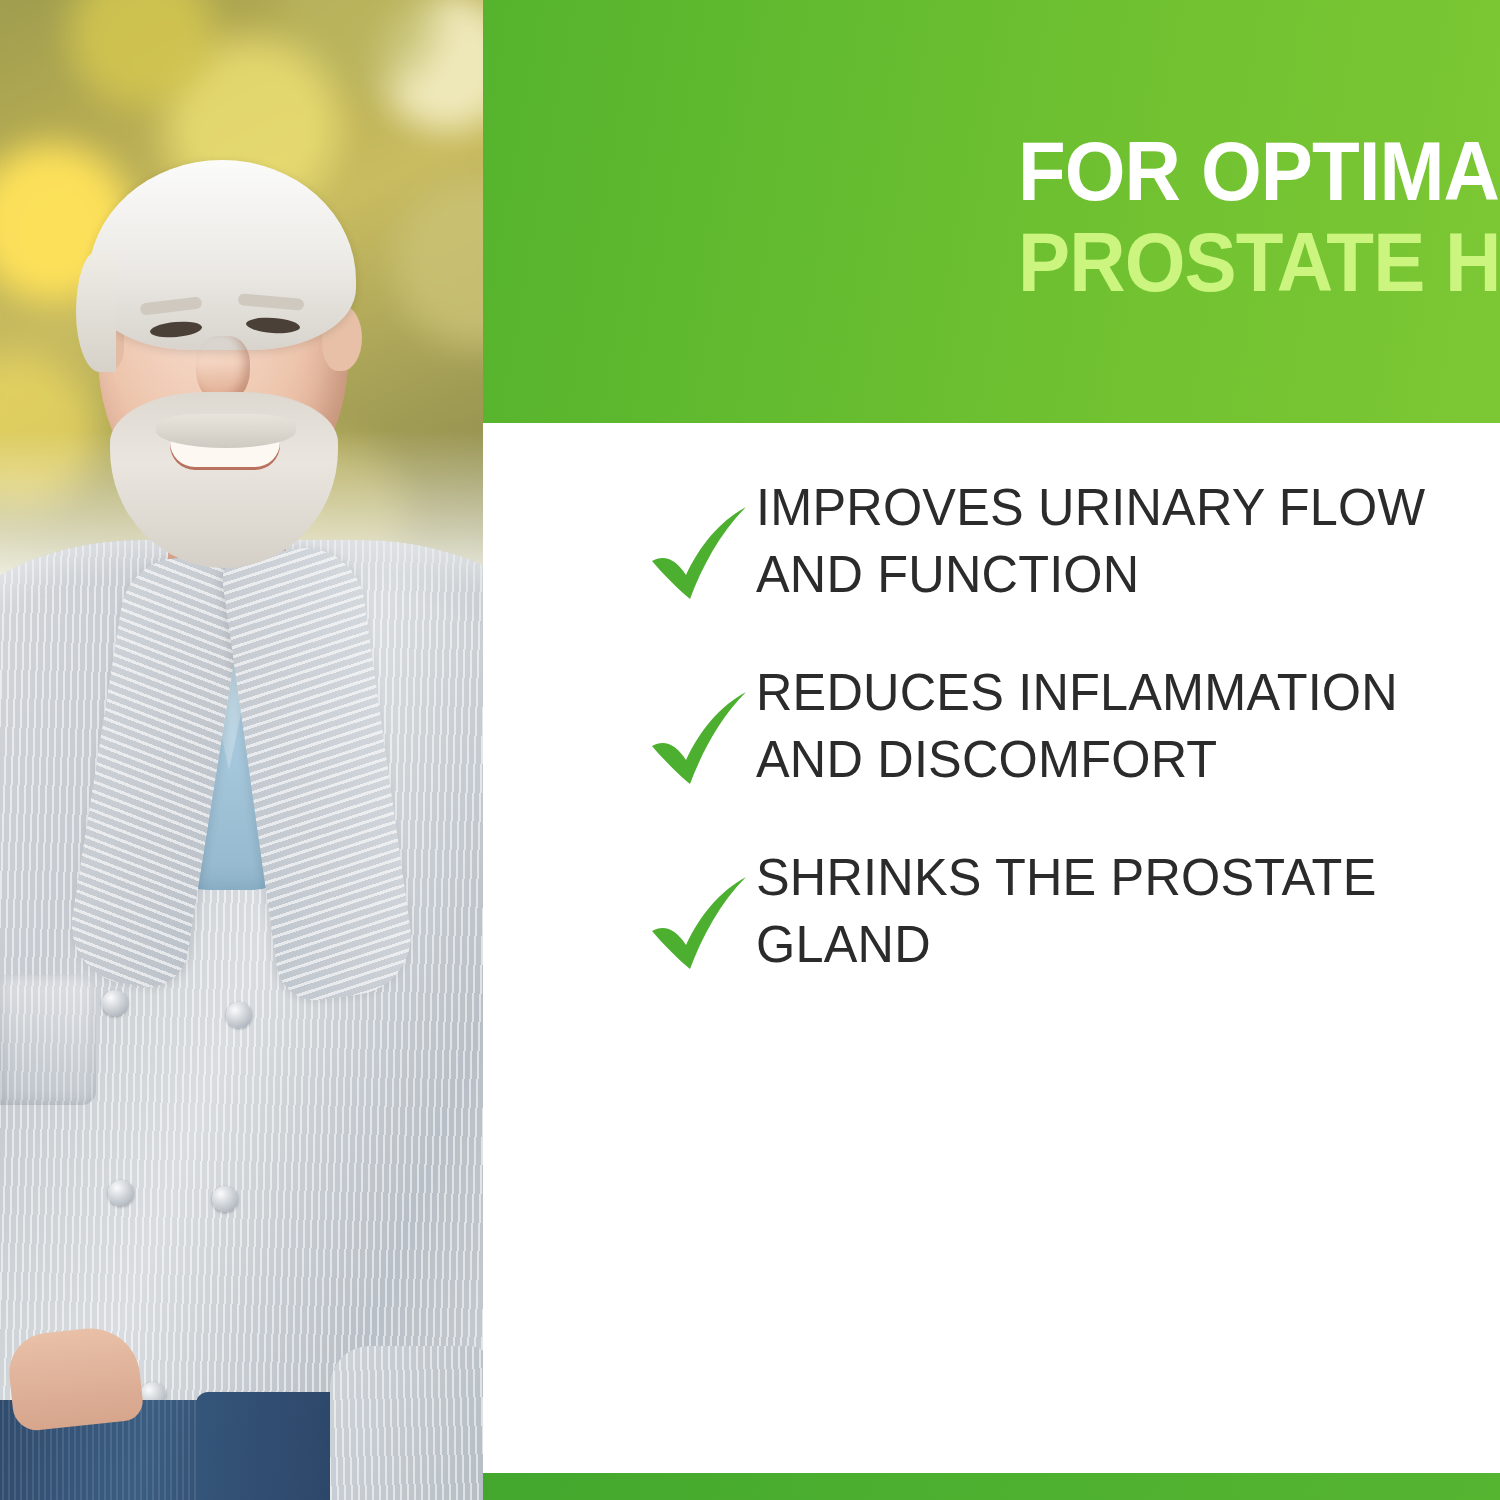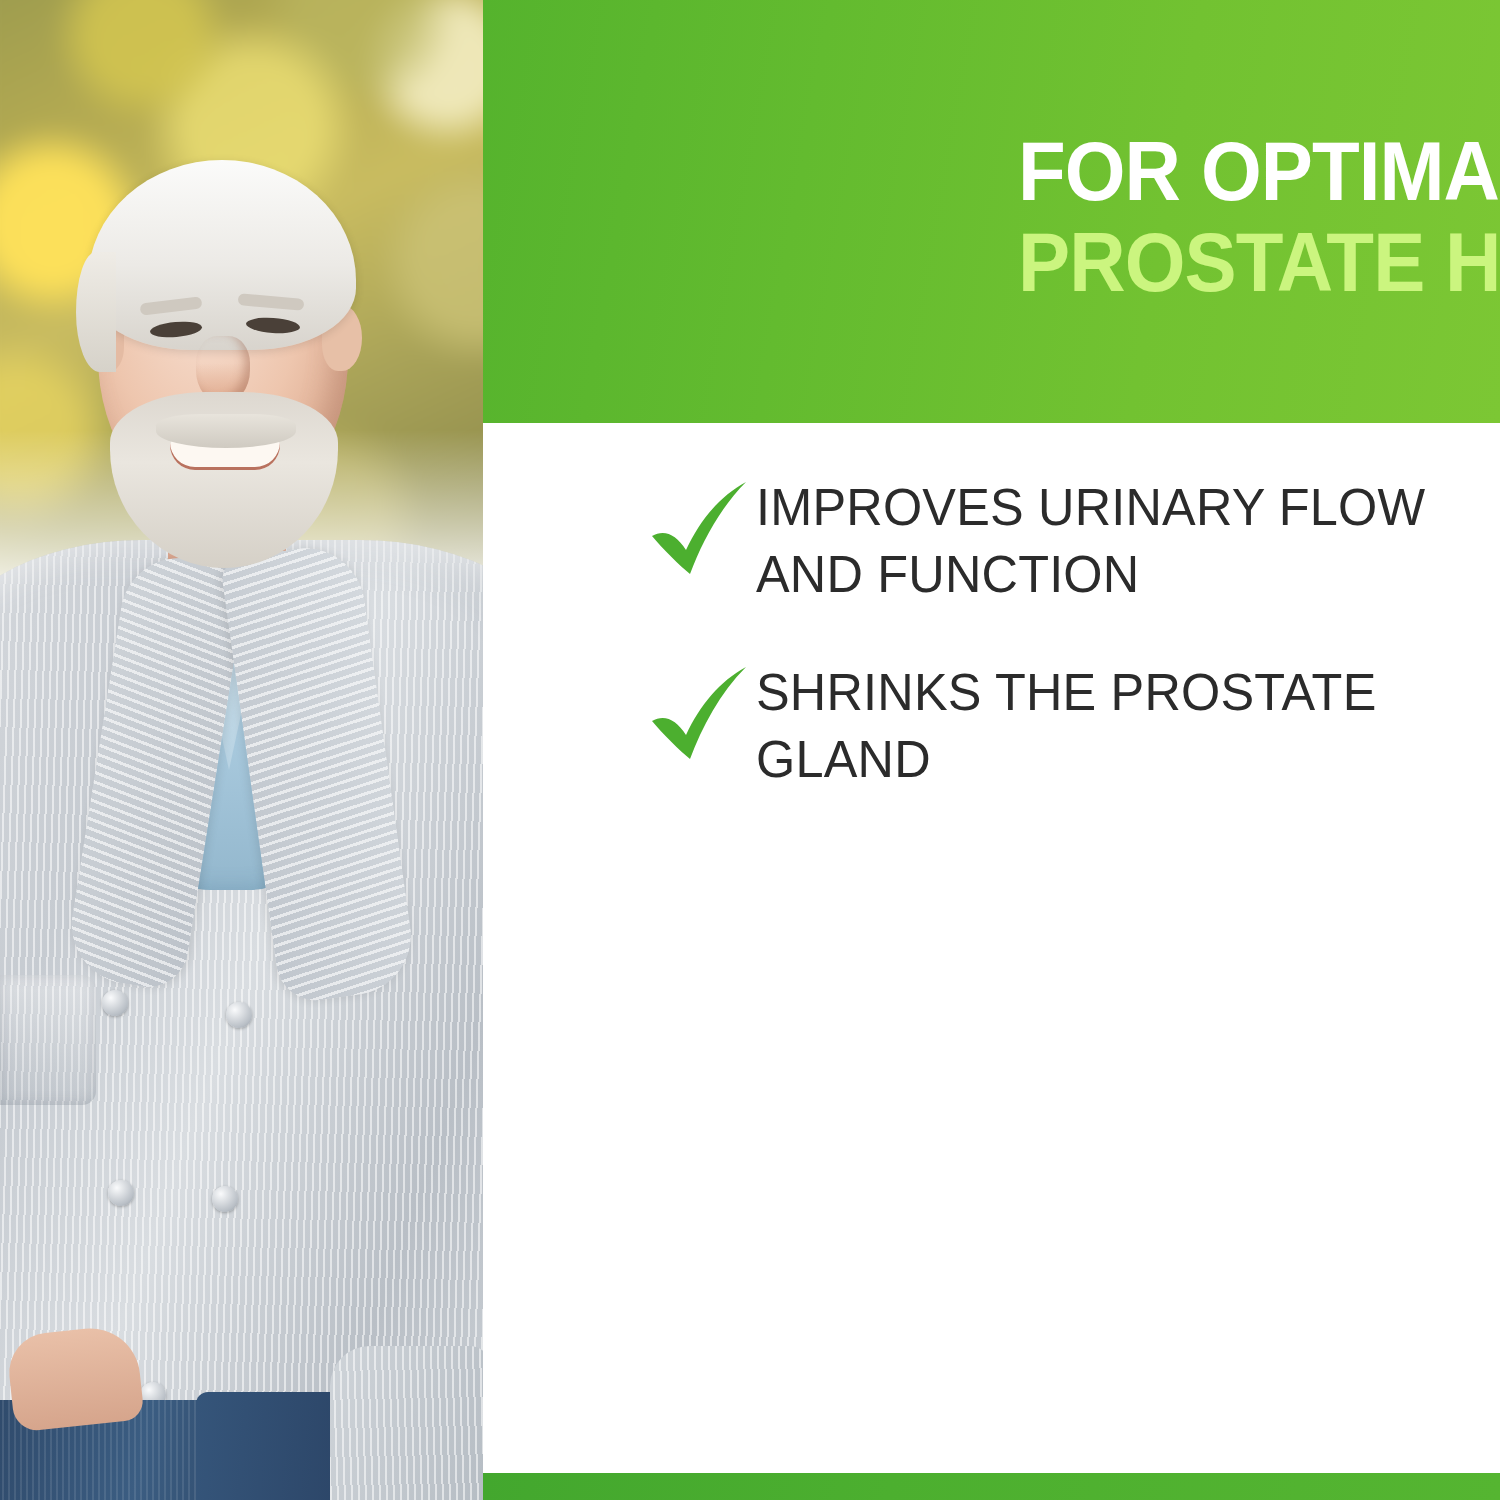--- a/index.html
+++ b/index.html
@@ -198,21 +198,21 @@
     letter-spacing:-1px;color:#cbf57f;
     transform:scaleX(.93);transform-origin:left center;
     margin-top:8px;white-space:nowrap;
   }
 
   
   .benefits{
     position:absolute;left:646px;top:470px;width:820px;
   }
   .benefit{
-    display:flex;align-items:flex-start;
+    display:flex;align-items:flex-end;
     margin-bottom:48px;
     min-height:120px;
   }
   .benefit:nth-child(4){min-height:86px;margin-bottom:52px;}
   .benefit:nth-child(5){margin-bottom:12px;}
   .check{
     flex:0 0 110px;width:110px;height:108px;margin-top:4px;
   }
   .benefit:nth-child(4) .check{margin-top:-6px;}
   .benefit:nth-child(5) .check{margin-top:10px;}
@@ -285,20 +285,28 @@
 
     <div class="benefit">
       <div class="check">
         <svg viewBox="0 0 110 108" width="110" height="108">
           <path d="M6 62 C18 55 30 60 40 76 C54 46 74 22 100 8 C74 34 56 68 44 100 C34 92 16 74 6 62 Z" fill="#4caf2f"></path>
         </svg>
       </div>
       <div class="benefit-text">IMPROVES URINARY FLOW AND FUNCTION</div>
     </div>
 
+    <div class="benefit">
+      <div class="check">
+        <svg viewBox="0 0 110 108" width="110" height="108">
+          <path d="M6 62 C18 55 30 60 40 76 C54 46 74 22 100 8 C74 34 56 68 44 100 C34 92 16 74 6 62 Z" fill="#4caf2f"></path>
+        </svg>
+      </div>
+      <div class="benefit-text">REDUCES INFLAMMATION AND DISCOMFORT</div>
+    </div>
 
 
 
     <div class="benefit">
       <div class="check">
         <svg viewBox="0 0 110 108" width="110" height="108">
           <path d="M6 62 C18 55 30 60 40 76 C54 46 74 22 100 8 C74 34 56 68 44 100 C34 92 16 74 6 62 Z" fill="#4caf2f"></path>
         </svg>
       </div>
       <div class="benefit-text">SHRINKS THE PROSTATE GLAND</div>

